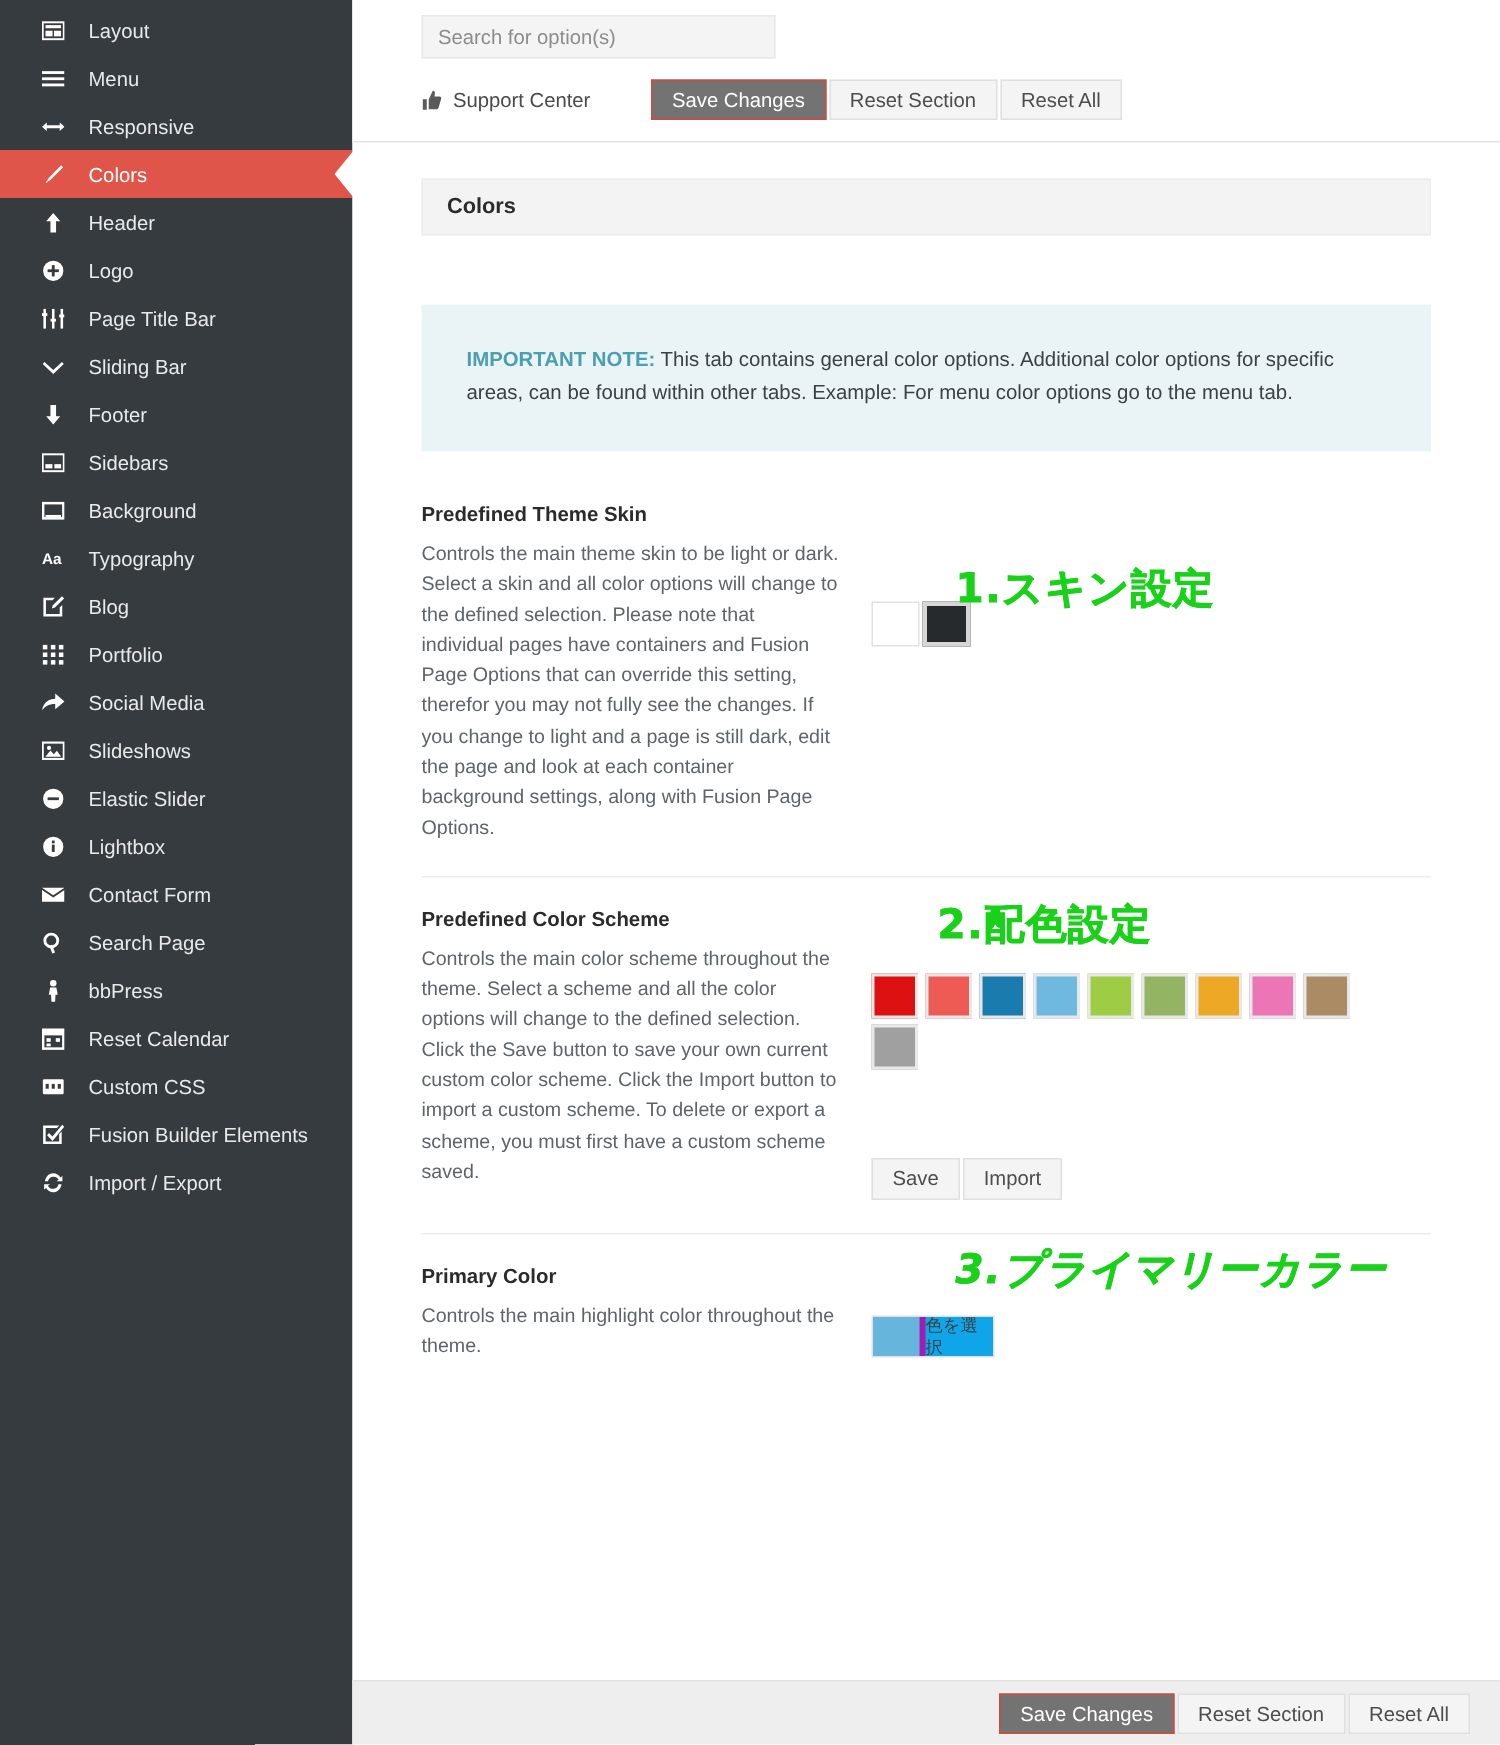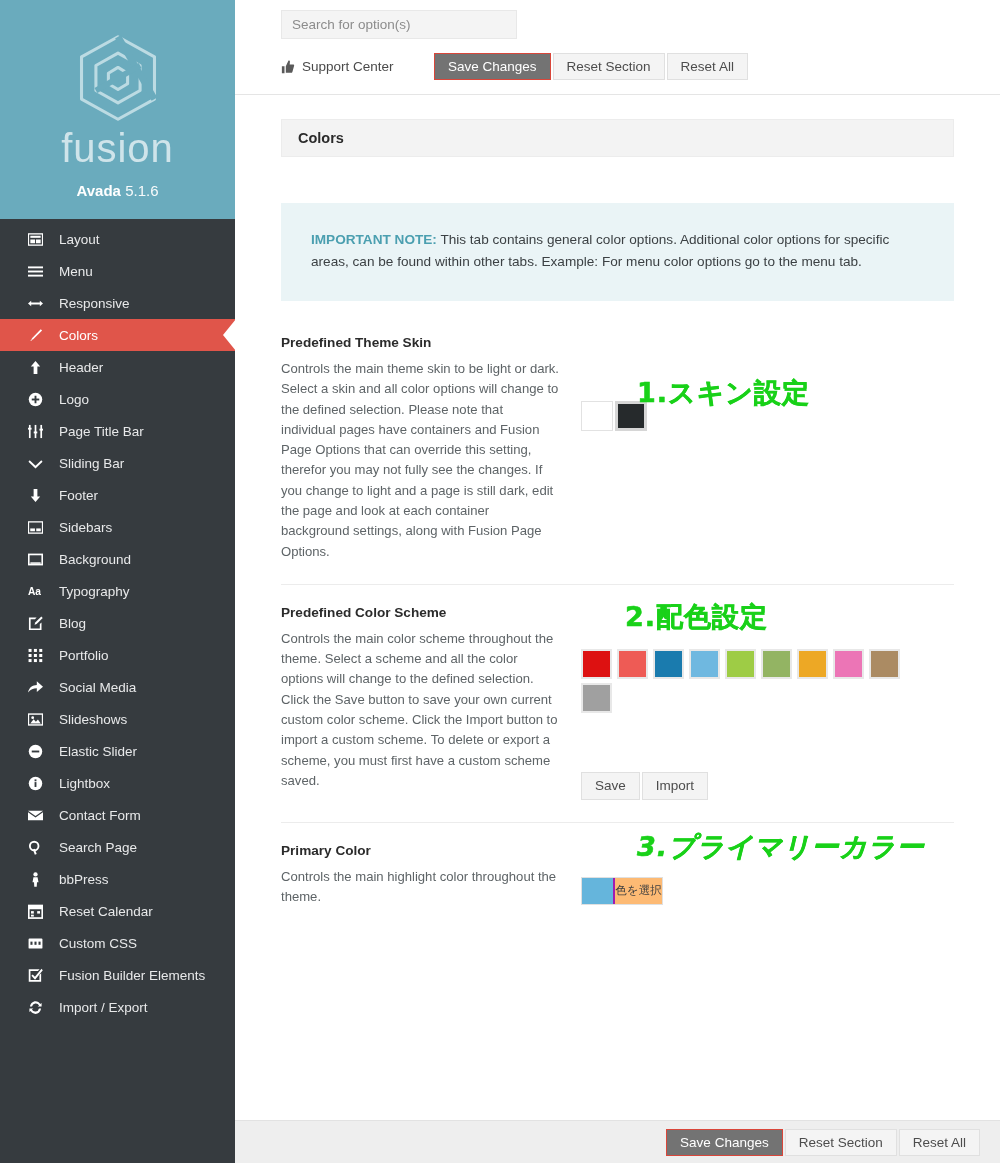--- a/index.html
+++ b/index.html
@@ -239,27 +239,27 @@
     align-items: stretch;
     border: 1px solid #e0e0e0;
     width: 82px;
     height: 28px;
     margin-top: 34px;
     cursor: pointer;
   }
   .primary-swatch { width: 31px; flex: 0 0 31px; }
   .primary-btn {
     flex: 1 1 auto;
-    background: #fdba74;
+    background: #0ea5e9;
     color: #3f3f3f;
     font-size: 11.5px;
     display: flex;
     align-items: center;
     justify-content: center;
-    border-left: 2px solid #a21caf;
+    border-left: 4px solid #a21caf;
     font-family: Liberation Mono, monospace;
   }
 
   .footerbar {
     position: absolute;
     left: 0; right: 0; bottom: 0;
     height: 43px;
     background: #eeeeee;
     border-top: 1px solid #e2e2e2;
     display: flex;
@@ -268,36 +268,20 @@
     padding-right: 20px;
   }
 </style>
 </head>
 <body>
 
 <div class="app">
 
   <aside class="sidebar">
 
-    <div class="brand">
-      <span>
-        <svg class="brand-logo" viewBox="0 0 100 100" fill="none" stroke="#bcdbe3" stroke-width="3.2" stroke-linejoin="round">
-          <polygon points="50,7 88,28 88,72 50,93 12,72 12,28"></polygon>
-          <polygon points="50,24 73,37 73,63 50,76 27,63 27,37"></polygon>
-          <polygon points="50,39 60,45 60,56 50,62 40,56 40,45"></polygon>
-          <path d="M50,7 L88,72" stroke="#6aabbd" stroke-width="7"></path>
-          <path d="M73,37 L27,63" stroke="#6aabbd" stroke-width="6"></path>
-        </svg>
-      </span>
-      <div class="brand-wordmark">fusion</div>
-      <div class="brand-version">
-        <b>Avada</b>
-        <span>5.1.6</span>
-      </div>
-    </div>
 
     <nav class="nav" id="nav">
         <div class="nav-item">
           <span class="nav-icon">
             <svg width="15" height="15" viewBox="0 0 16 16" fill="currentColor">
               <rect x="0.5" y="2" width="15" height="12" fill="none" stroke="currentColor" stroke-width="1.4"></rect>
               <rect x="2.5" y="8" width="5" height="4"></rect>
               <rect x="8.5" y="8" width="5" height="4"></rect>
               <rect x="2.5" y="4" width="11" height="2.2"></rect>
             </svg>

